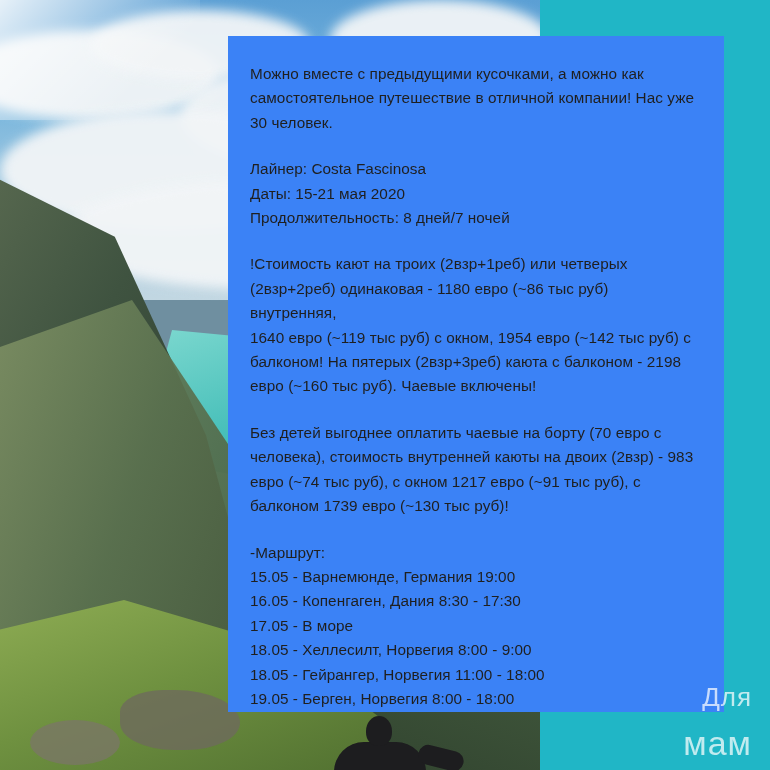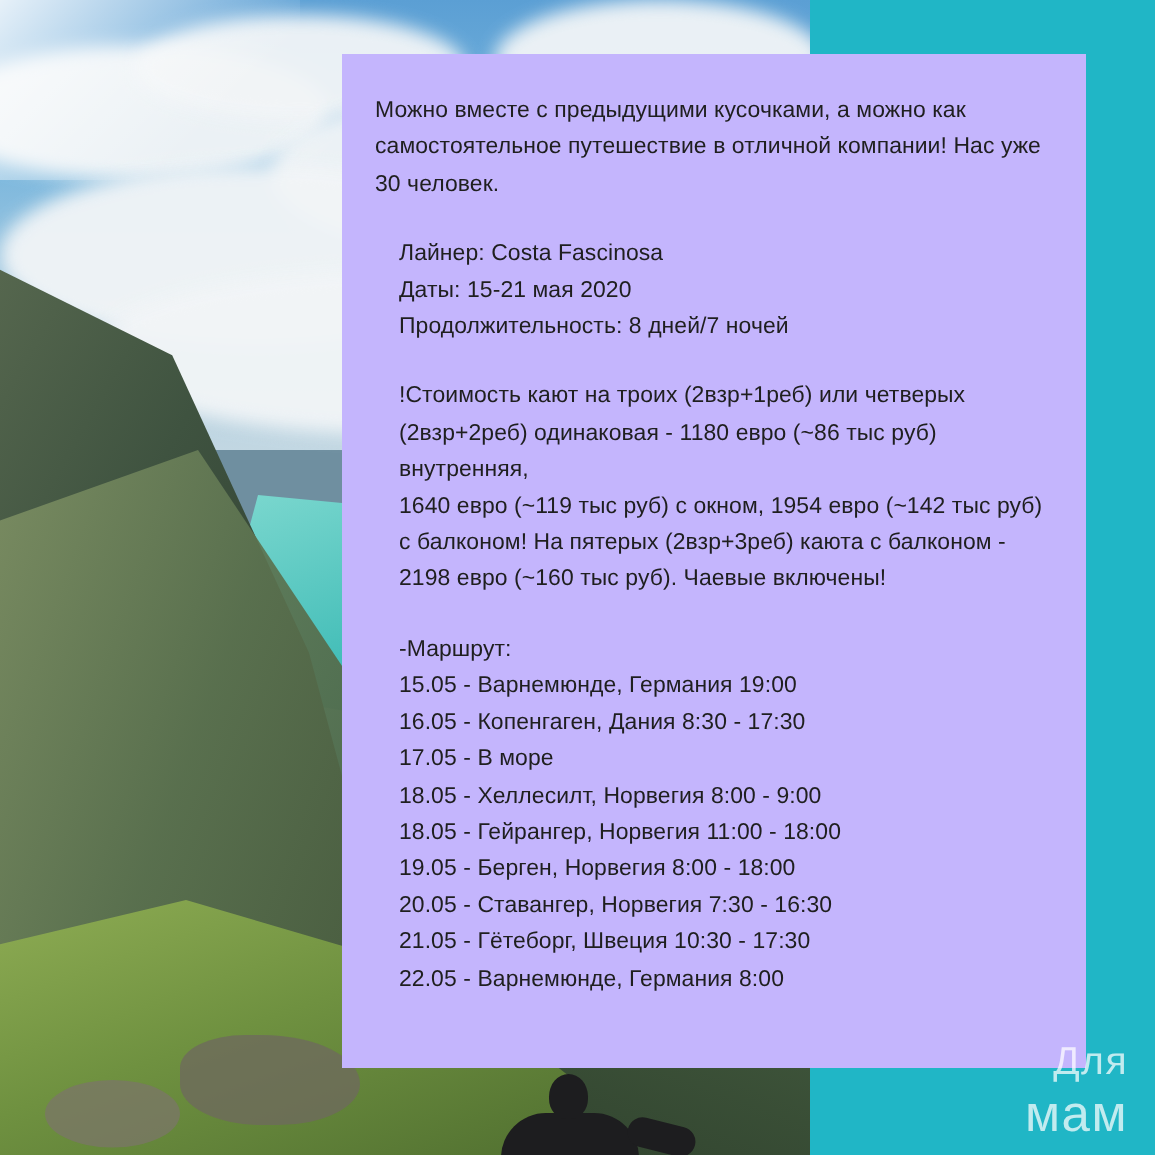--- a/index.html
+++ b/index.html
@@ -152,49 +152,49 @@
     background: #20b6c6;
   }
 
   
   .card {
     position: absolute;
     left: 228px;
     top: 36px;
     width: 496px;
     height: 676px;
-    background: #c4b5fd;
+    background: #3b82f6;
     box-sizing: border-box;
     padding: 26px 26px 10px 22px;
     overflow: hidden;
   }
   .card p {
     margin: 0;
     color: #1f1f1f;
     font-size: 15.3px;
     line-height: 24.4px;
     letter-spacing: 0.05px;
     white-space: pre-wrap;
   }
-  .card .block + .block { margin-top: 22px; margin-left: 16px; }
+  .card .block + .block { margin-top: 22px; }
 
   
   .watermark {
     position: absolute;
     right: 18px;
     bottom: 10px;
     text-align: right;
     color: rgba(255,255,255,.72);
     font-family: "Liberation Sans", sans-serif;
     font-weight: normal;
     line-height: 1.0;
     user-select: none;
   }
   .watermark .w1 { font-size: 26px; letter-spacing: 1px; }
-  .watermark .w2 { font-size: 34px; letter-spacing: 1px; margin-top: 6px;}
+  .watermark .w2 { font-size: 34px; letter-spacing: 1px; margin-top: 16px;}
 </style>
 </head>
 <body>
 
 <div class="canvas">
 
   <div class="teal-right"></div>
   <div class="teal-bottom"></div>
 
   <div class="photo">
@@ -228,20 +228,23 @@
     <div class="block">
       <p>Лайнер: Costa Fascinosa
 Даты: 15-21 мая 2020
 Продолжительность: 8 дней/7 ночей</p>
     </div>
     <div class="block">
       <p>!Стоимость кают на троих (2взр+1реб) или четверых (2взр+2реб) одинаковая - 1180 евро (~86 тыс руб) внутренняя,
 1640 евро (~119 тыс руб) с окном, 1954 евро (~142 тыс руб) с балконом! На пятерых (2взр+3реб) каюта с балконом - 2198 евро (~160 тыс руб). Чаевые включены!</p>
     </div>
     <div class="block">
+      <p>Без детей выгоднее оплатить чаевые на борту (70 евро с человека), стоимость внутренней каюты на двоих (2взр) - 983 евро (~74 тыс руб), с окном 1217 евро (~91 тыс руб), с балконом 1739 евро (~130 тыс руб)!</p>
+    </div>
+    <div class="block">
       <p>-Маршрут:
 15.05 - Варнемюнде, Германия 19:00
 16.05 - Копенгаген, Дания 8:30 - 17:30
 17.05 - В море
 18.05 - Хеллесилт, Норвегия 8:00 - 9:00
 18.05 - Гейрангер, Норвегия 11:00 - 18:00
 19.05 - Берген, Норвегия 8:00 - 18:00
 20.05 - Ставангер, Норвегия 7:30 - 16:30
 21.05 - Гётеборг, Швеция 10:30 - 17:30
 22.05 - Варнемюнде, Германия 8:00</p>

